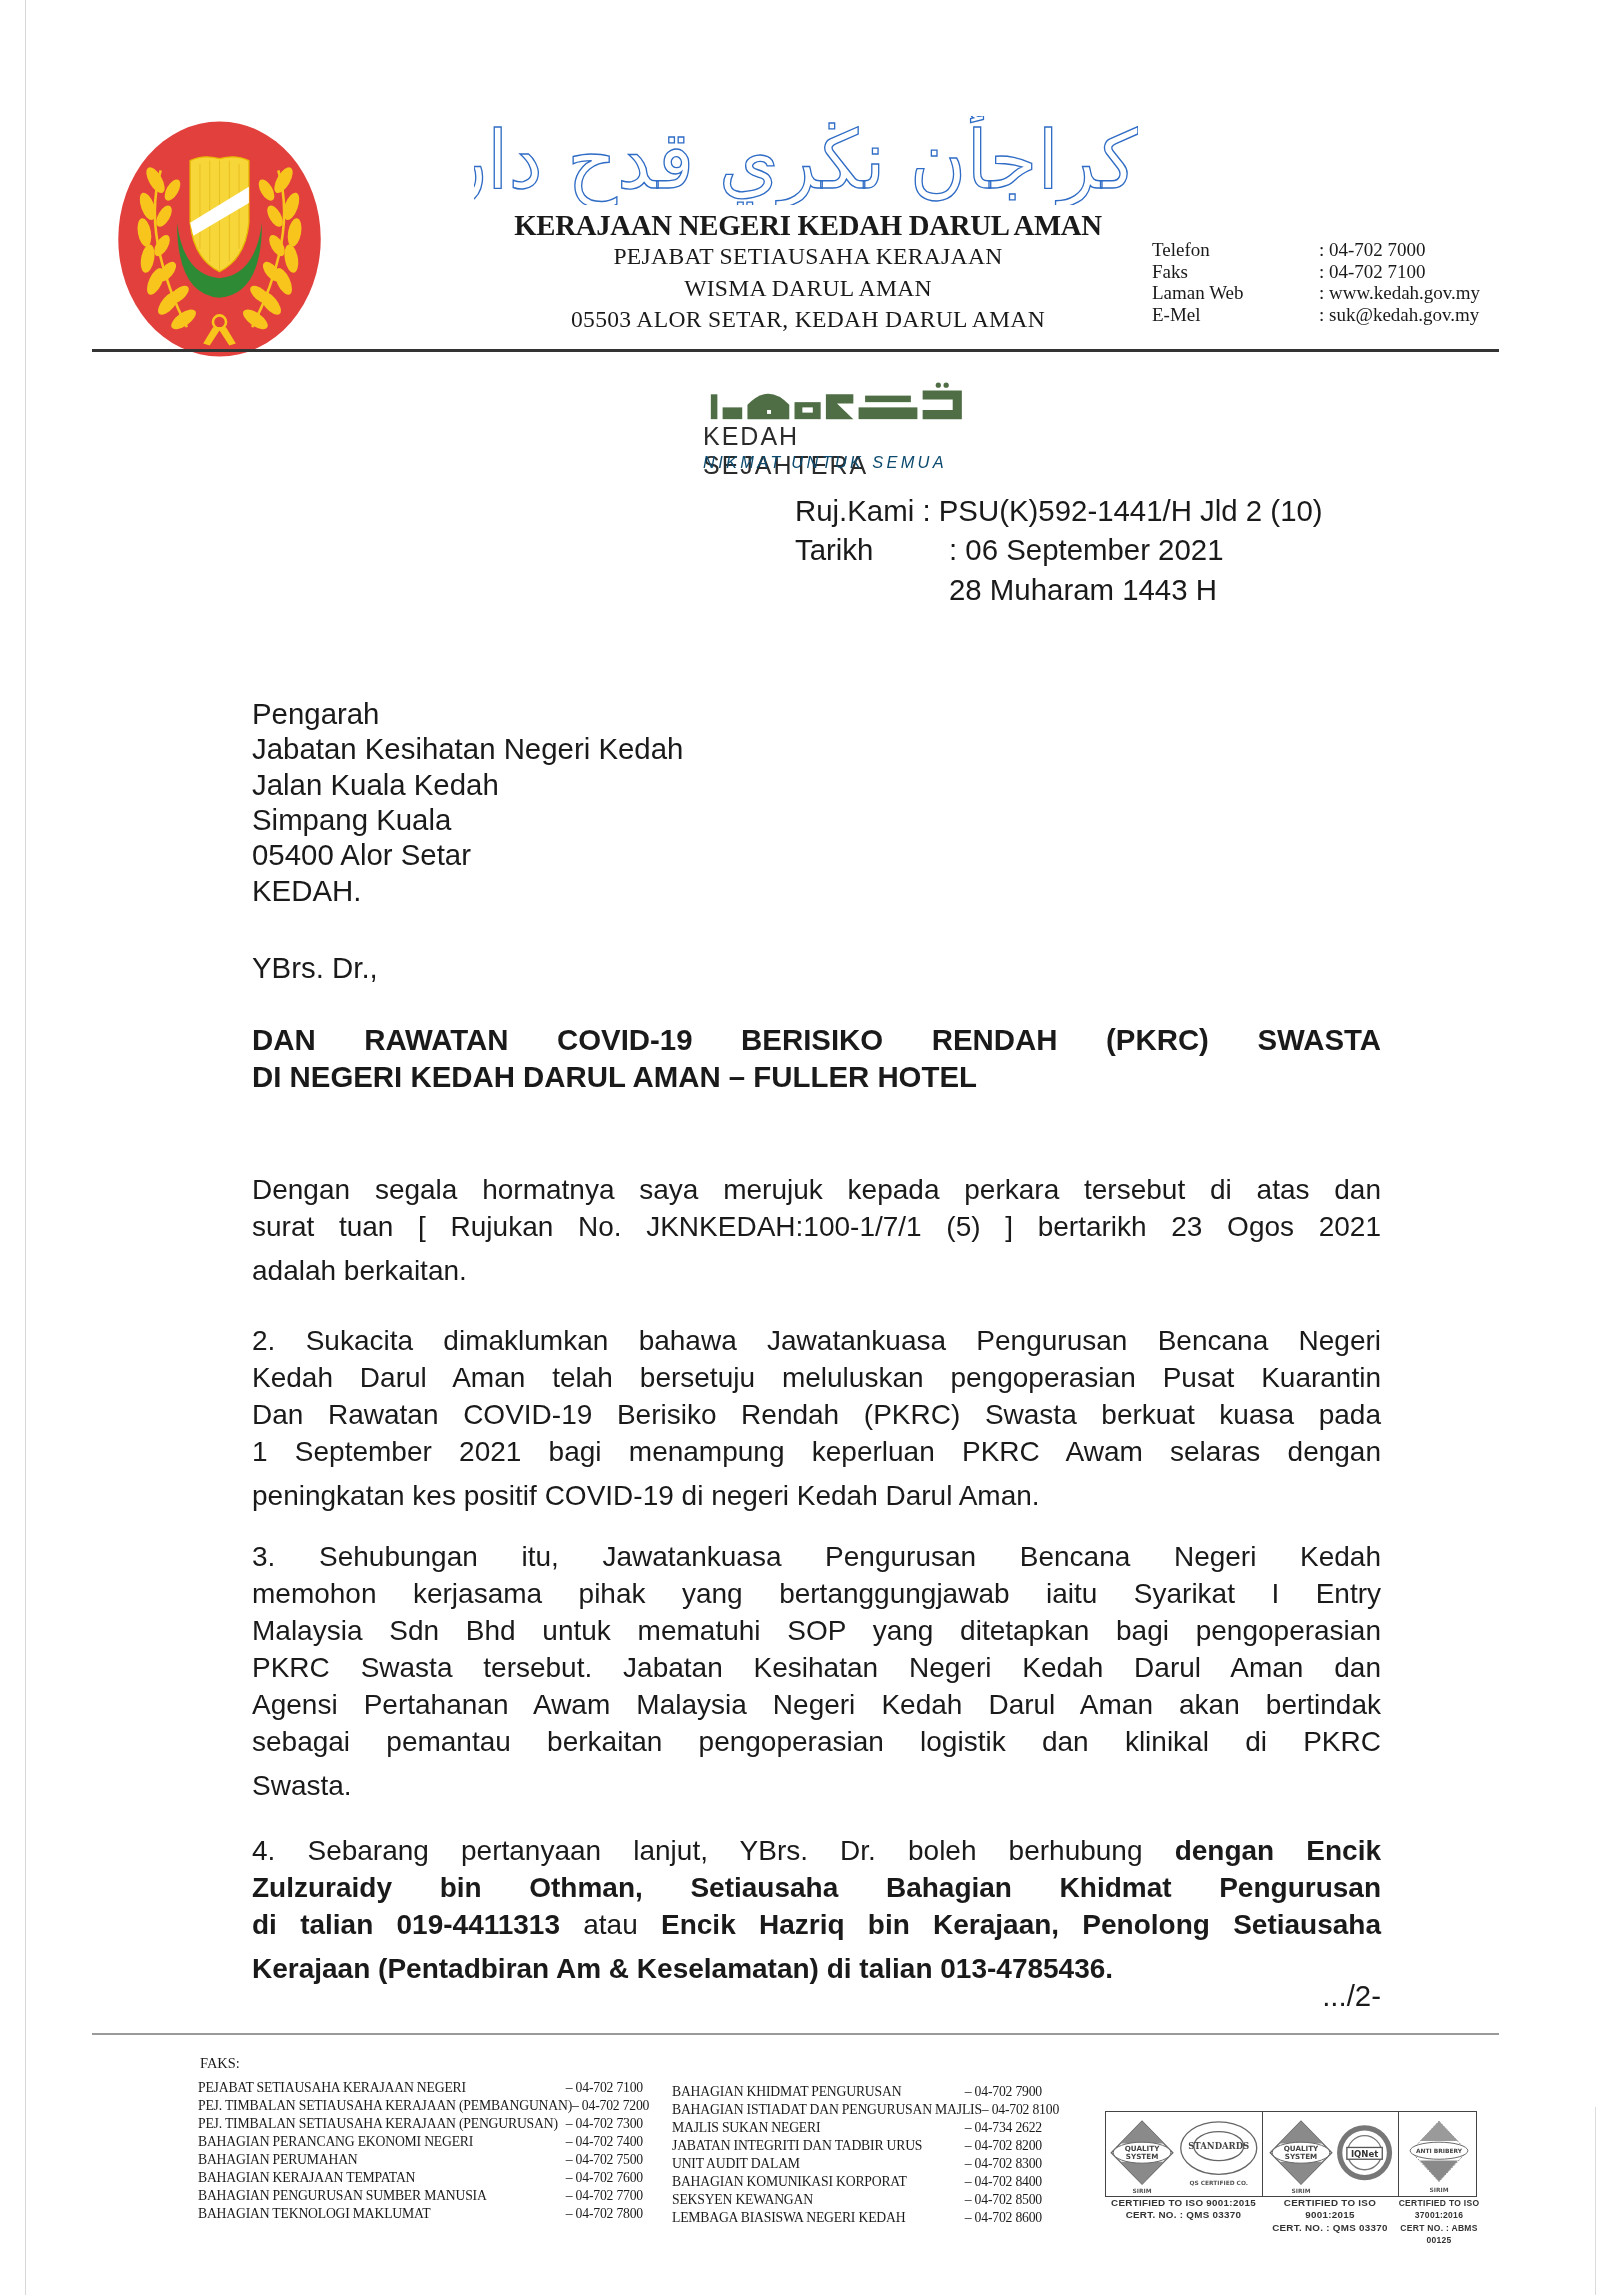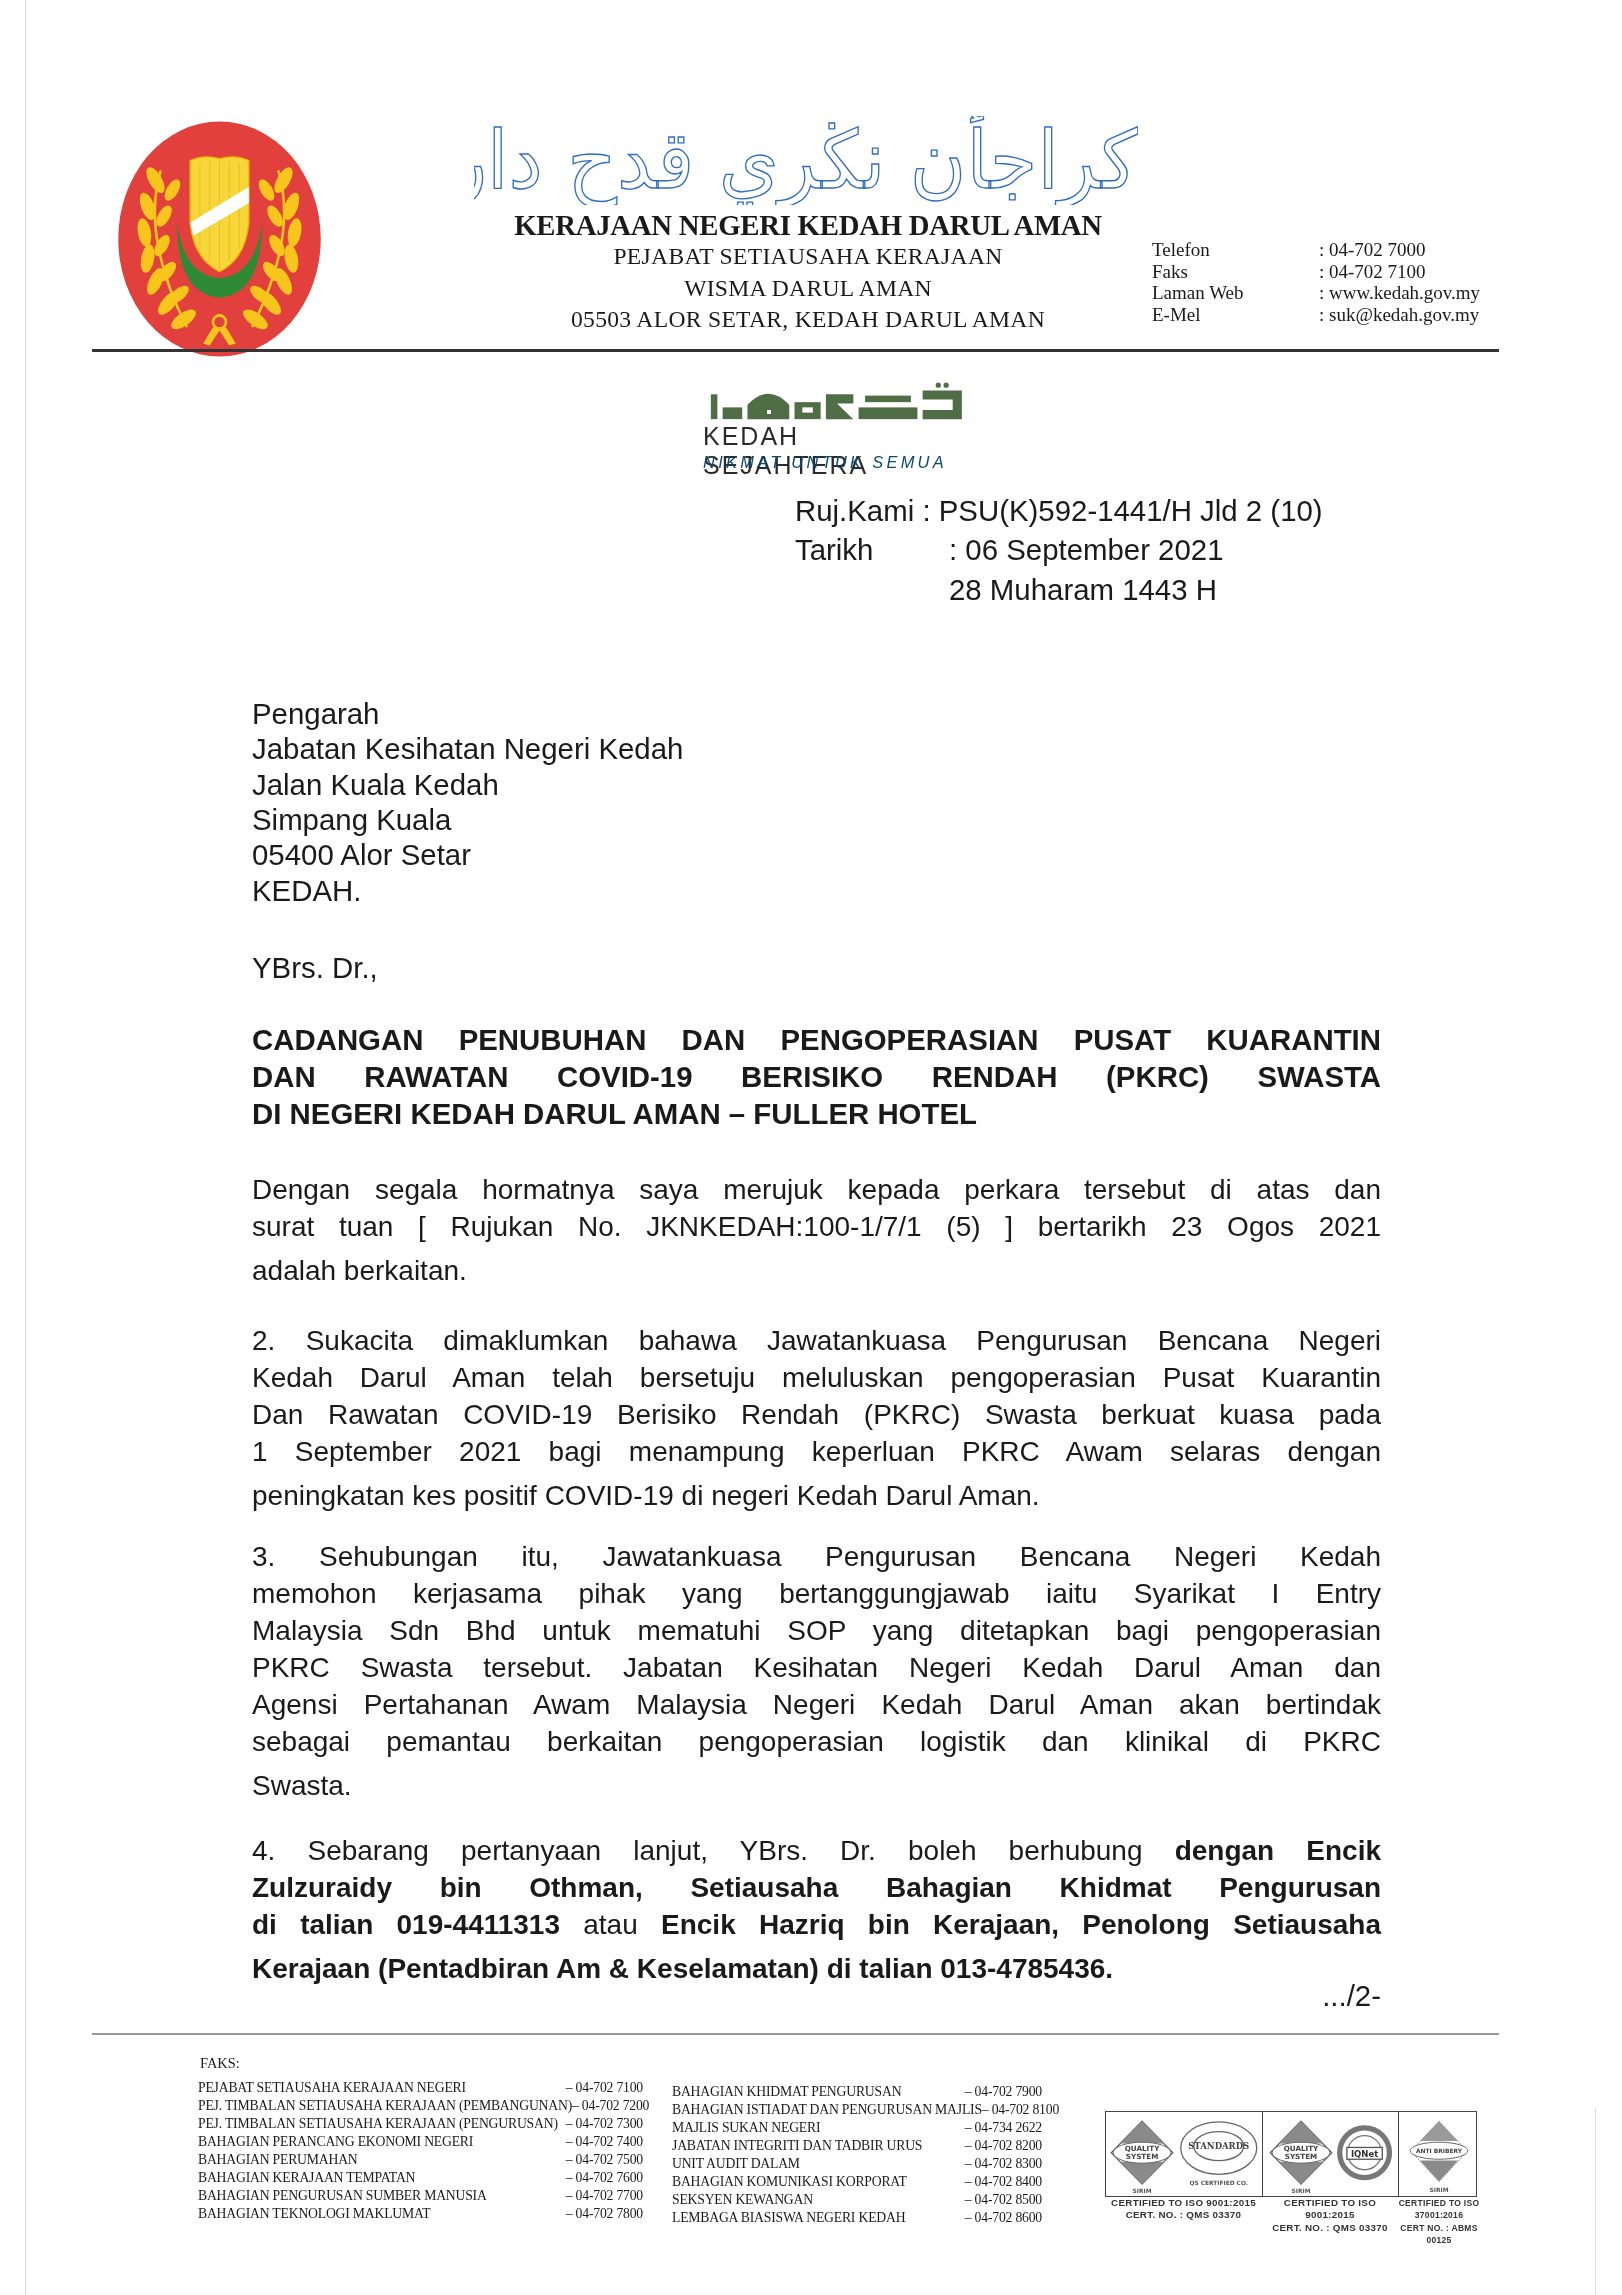--- a/index.html
+++ b/index.html
@@ -203,21 +203,20 @@
 <div class="abs sans addr" id="addr-0">Pengarah</div>
 <div class="abs sans addr" id="addr-1">Jabatan Kesihatan Negeri Kedah</div>
 <div class="abs sans addr" id="addr-2">Jalan Kuala Kedah</div>
 <div class="abs sans addr" id="addr-3">Simpang Kuala</div>
 <div class="abs sans addr" id="addr-4">05400 Alor Setar</div>
 <div class="abs sans addr" id="addr-5">KEDAH.</div>
 
 <div class="abs sans" id="salutation">YBrs. Dr.,</div>
 
 <div class="abs sans subject" id="subject-block">
-  <span class="justify-line">CADANGAN PENUBUHAN DAN PENGOPERASIAN PUSAT KUARANTIN</span>
   <span class="justify-line">DAN RAWATAN COVID-19 BERISIKO RENDAH (PKRC) SWASTA</span>
   <span style="display:block">DI NEGERI KEDAH DARUL AMAN – FULLER HOTEL</span>
 </div>
 
 <div class="abs sans para" id="para-0">
   <span class="ln">Dengan segala hormatnya saya merujuk kepada perkara tersebut di atas dan</span>
   <span class="ln">surat tuan [ Rujukan No. JKNKEDAH:100-1/7/1 (5) ] bertarikh 23 Ogos 2021</span>
   <span class="ln last">adalah berkaitan.</span>
 </div>
 

